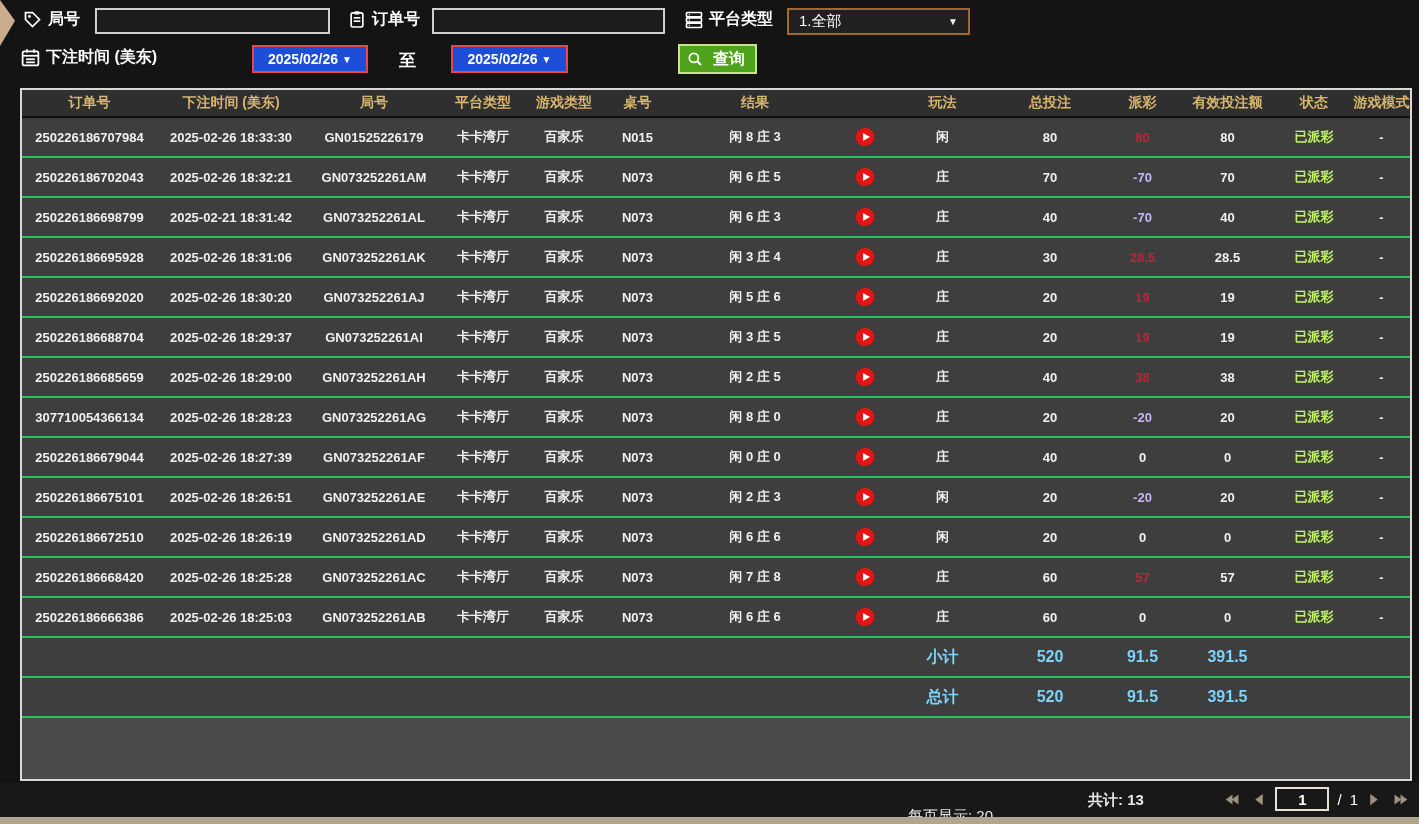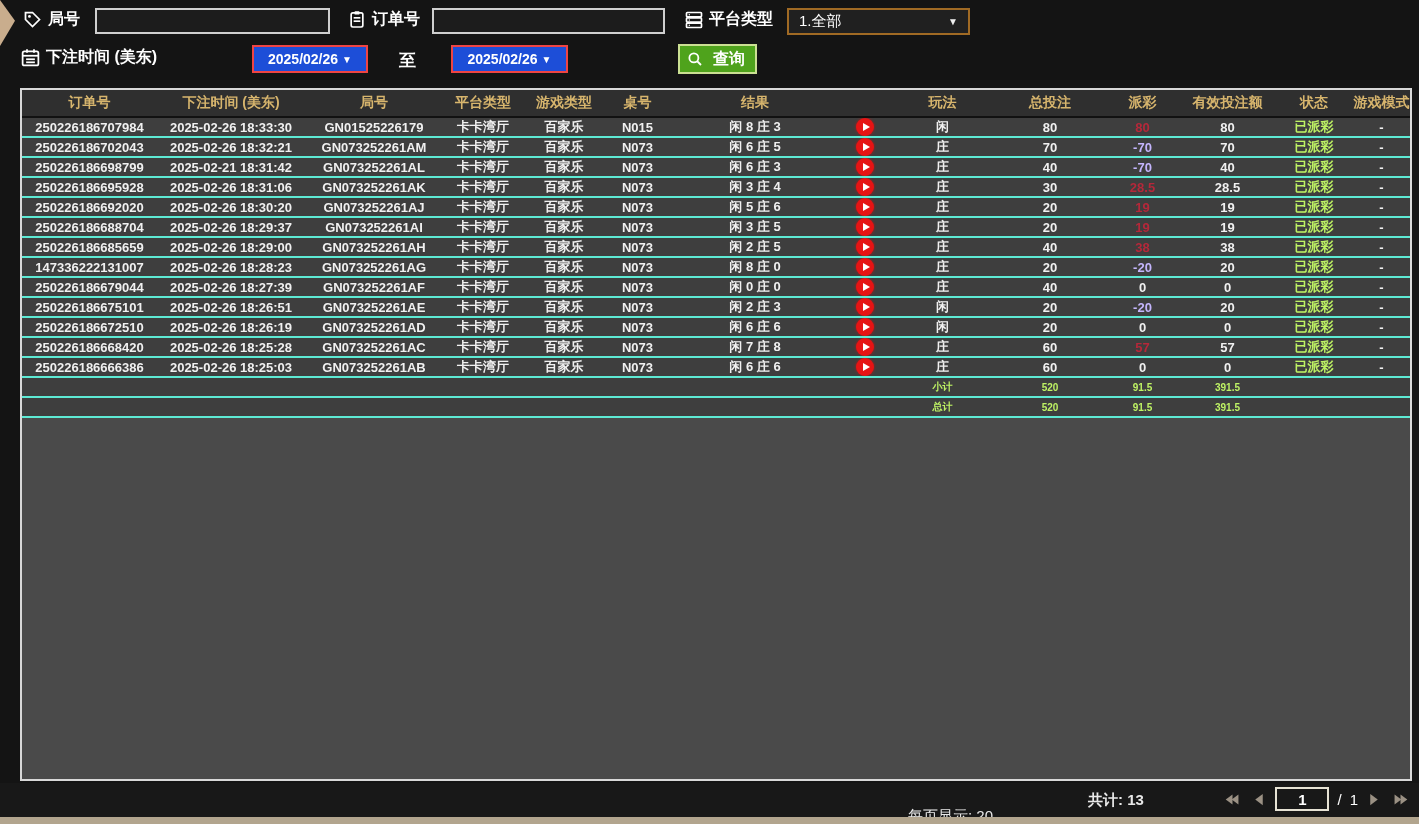--- a/index.html
+++ b/index.html
@@ -30,27 +30,27 @@
     padding:0 10px 0 6px; gap:4px; cursor:pointer; }
 
   
   .table-wrap { position:absolute; left:20px; top:88px; width:1392px; height:693px;
     border:2px solid #d8d8d8; background:#4a4a4a; overflow:hidden; }
   .grid-row { display:grid;
     grid-template-columns:135px 148px 138px 80px 82px 65px 170px 50px 105px 110px 75px 95px 78px 1fr;
     align-items:center; }
   .thead-row { height:28px; background:#2f2f2f; border-bottom:2px solid #111; }
   .thead-row .cell { color:#d7b56d; font-size:14px; font-weight:bold; }
-  .data-row { height:20px; background:#3e3e3e; border-bottom:2px solid #5eead4; }
+  .data-row { height:40px; background:#3e3e3e; border-bottom:2px solid #22c55e; }
   .cell { text-align:center; font-size:13px; font-weight:bold; color:#f0f0f0;
     white-space:nowrap; overflow:hidden; }
   .cell.status { color:#bef264; }
   .cell.pay-red { color:#b5283a; }
   .cell.pay-green { color:#c4b5fd; }
-  .cell.sum { color:#bef264; font-size:10px; }
+  .cell.sum { color:#7dd3fc; font-size:16px; }
   .replay { width:18px; height:18px; border-radius:50%; background:#e61414; margin:0 auto;
     display:flex; align-items:center; justify-content:center; cursor:pointer;
     box-shadow:0 0 3px rgba(255,0,0,.6); }
   .replay .tri { width:0; height:0; border-left:7px solid #fff;
     border-top:4px solid transparent; border-bottom:4px solid transparent; margin-left:2px; }
 
   
   .pagebar { position:absolute; left:0; top:783px; width:1419px; height:34px;
     background:#181818; color:#e8e8e8; font-size:15px; }
   .pagebar .ptext { position:absolute; top:8px; white-space:nowrap; }
@@ -295,21 +295,21 @@
             </span>
           </div>
           <div class="cell">庄</div>
           <div class="cell">40</div>
           <div class="cell pay-red">38</div>
           <div class="cell">38</div>
           <div class="cell status">已派彩</div>
           <div class="cell">-</div>
         </div>
         <div class="grid-row data-row">
-          <div class="cell">147336222131007</div>
+          <div class="cell">307710054366134</div>
           <div class="cell">2025-02-26 18:28:23</div>
           <div class="cell">GN073252261AG</div>
           <div class="cell">卡卡湾厅</div>
           <div class="cell">百家乐</div>
           <div class="cell">N073</div>
           <div class="cell">闲 8 庄 0</div>
           <div class="cell">
             <span class="replay">
               <span class="tri"></span>
             </span>

